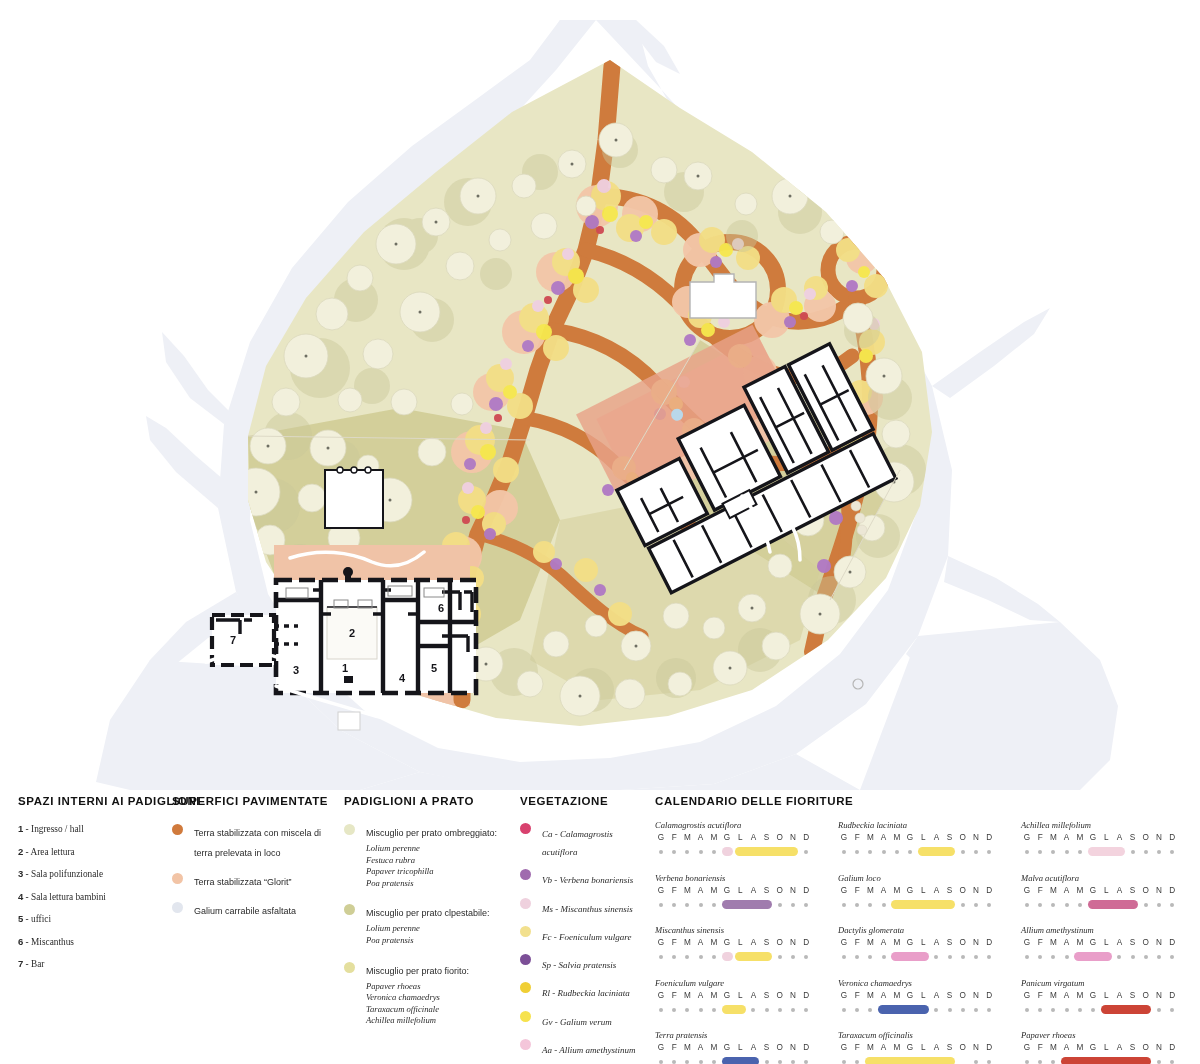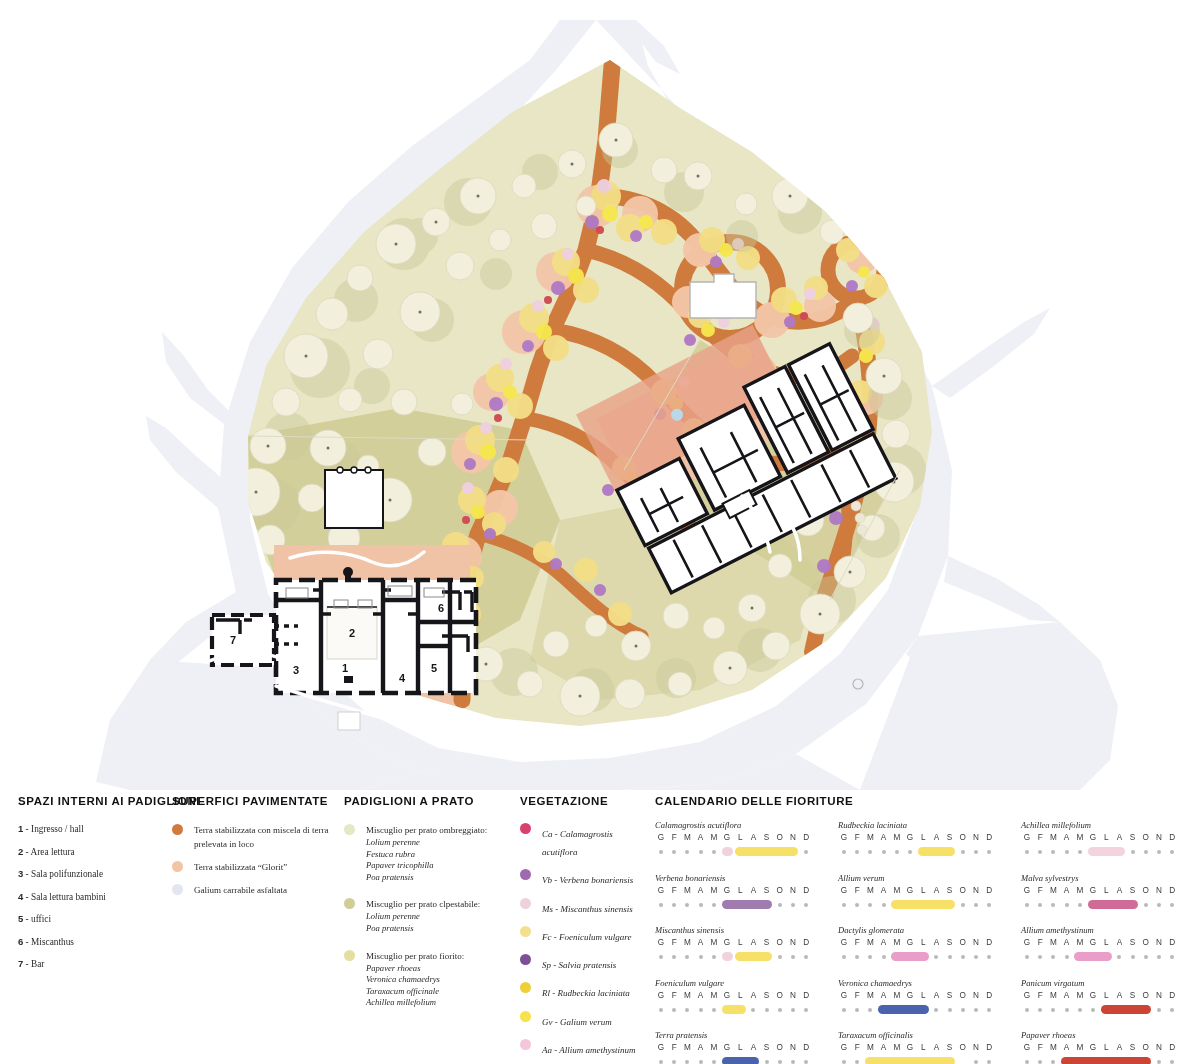--- a/index.html
+++ b/index.html
@@ -18,21 +18,21 @@
 
   
   #legend{position:absolute;left:0;top:795px;width:1200px;height:269px;}
   .legcol{position:absolute;top:0;}
   .legtitle{font-size:11.5px;font-weight:bold;letter-spacing:.6px;color:#111;
             margin:0 0 16px 0;white-space:nowrap;}
   .numrow{font-size:9.3px;margin-bottom:11.5px;color:#2a2a2a;font-family:"Liberation Serif",serif;}
   .numrow b{font-family:"Liberation Sans",sans-serif;font-size:9.5px;}
   .dotrow{position:relative;padding-left:22px;margin-bottom:9px;}
   .dotrow .dot{position:absolute;left:0;top:1px;width:11px;height:11px;border-radius:50%;}
-  .dotrow .txt{font-family:Liberation Serif, serif;font-size:9px;line-height:14px;
+  .dotrow .txt{font-family:Liberation Sans, sans-serif;font-size:9px;line-height:20px;
                color:#2a2a2a;display:block;}
   .dotrow .sub{font-family:"Liberation Serif",serif;font-style:italic;font-size:8.6px;
                line-height:11.6px;color:#2a2a2a;display:block;}
   .vegrow{position:relative;padding-left:22px;margin-bottom:10.3px;}
   .vegrow .dot{position:absolute;left:0;top:0px;width:11px;height:11px;border-radius:50%;}
   .vegrow .txt{font-family:"Liberation Serif",serif;font-style:italic;font-size:9px;color:#2a2a2a;}
 
   
   #calwrap{position:absolute;left:655px;top:0;width:545px;}
   #caltitle{font-size:11.5px;font-weight:bold;letter-spacing:.6px;color:#111;margin-bottom:13px;}
@@ -825,21 +825,21 @@
               <span class="d" style="left: 45.6px; background: rgb(185, 185, 185);"></span>
               <span class="d" style="left: 58.8px; background: rgb(185, 185, 185);"></span>
               <span class="d" style="left: 72px; background: rgb(185, 185, 185);"></span>
               <span class="d" style="left: 124.8px; background: rgb(185, 185, 185);"></span>
               <span class="d" style="left: 138px; background: rgb(185, 185, 185);"></span>
               <span class="d" style="left: 151.2px; background: rgb(185, 185, 185);"></span>
               <span class="bar" style="left: 79.7px; width: 37.4px; background: rgb(246, 224, 104);"></span>
             </div>
           </div>
           <div class="calitem">
-            <div class="calname">Allium verum</div>
+            <div class="calname">Galium loco</div>
             <div class="months">
               <span style="left: 6px;">G</span>
               <span style="left: 19.2px;">F</span>
               <span style="left: 32.4px;">M</span>
               <span style="left: 45.6px;">A</span>
               <span style="left: 58.8px;">M</span>
               <span style="left: 72px;">G</span>
               <span style="left: 85.2px;">L</span>
               <span style="left: 98.4px;">A</span>
               <span style="left: 111.6px;">S</span>
@@ -964,21 +964,21 @@
               <span class="d" style="left: 45.6px; background: rgb(185, 185, 185);"></span>
               <span class="d" style="left: 58.8px; background: rgb(185, 185, 185);"></span>
               <span class="d" style="left: 111.6px; background: rgb(185, 185, 185);"></span>
               <span class="d" style="left: 124.8px; background: rgb(185, 185, 185);"></span>
               <span class="d" style="left: 138px; background: rgb(185, 185, 185);"></span>
               <span class="d" style="left: 151.2px; background: rgb(185, 185, 185);"></span>
               <span class="bar" style="left: 66.5px; width: 37.4px; background: rgb(243, 211, 222);"></span>
             </div>
           </div>
           <div class="calitem">
-            <div class="calname">Malva sylvestrys</div>
+            <div class="calname">Malva acutiflora</div>
             <div class="months">
               <span style="left: 6px;">G</span>
               <span style="left: 19.2px;">F</span>
               <span style="left: 32.4px;">M</span>
               <span style="left: 45.6px;">A</span>
               <span style="left: 58.8px;">M</span>
               <span style="left: 72px;">G</span>
               <span style="left: 85.2px;">L</span>
               <span style="left: 98.4px;">A</span>
               <span style="left: 111.6px;">S</span>

